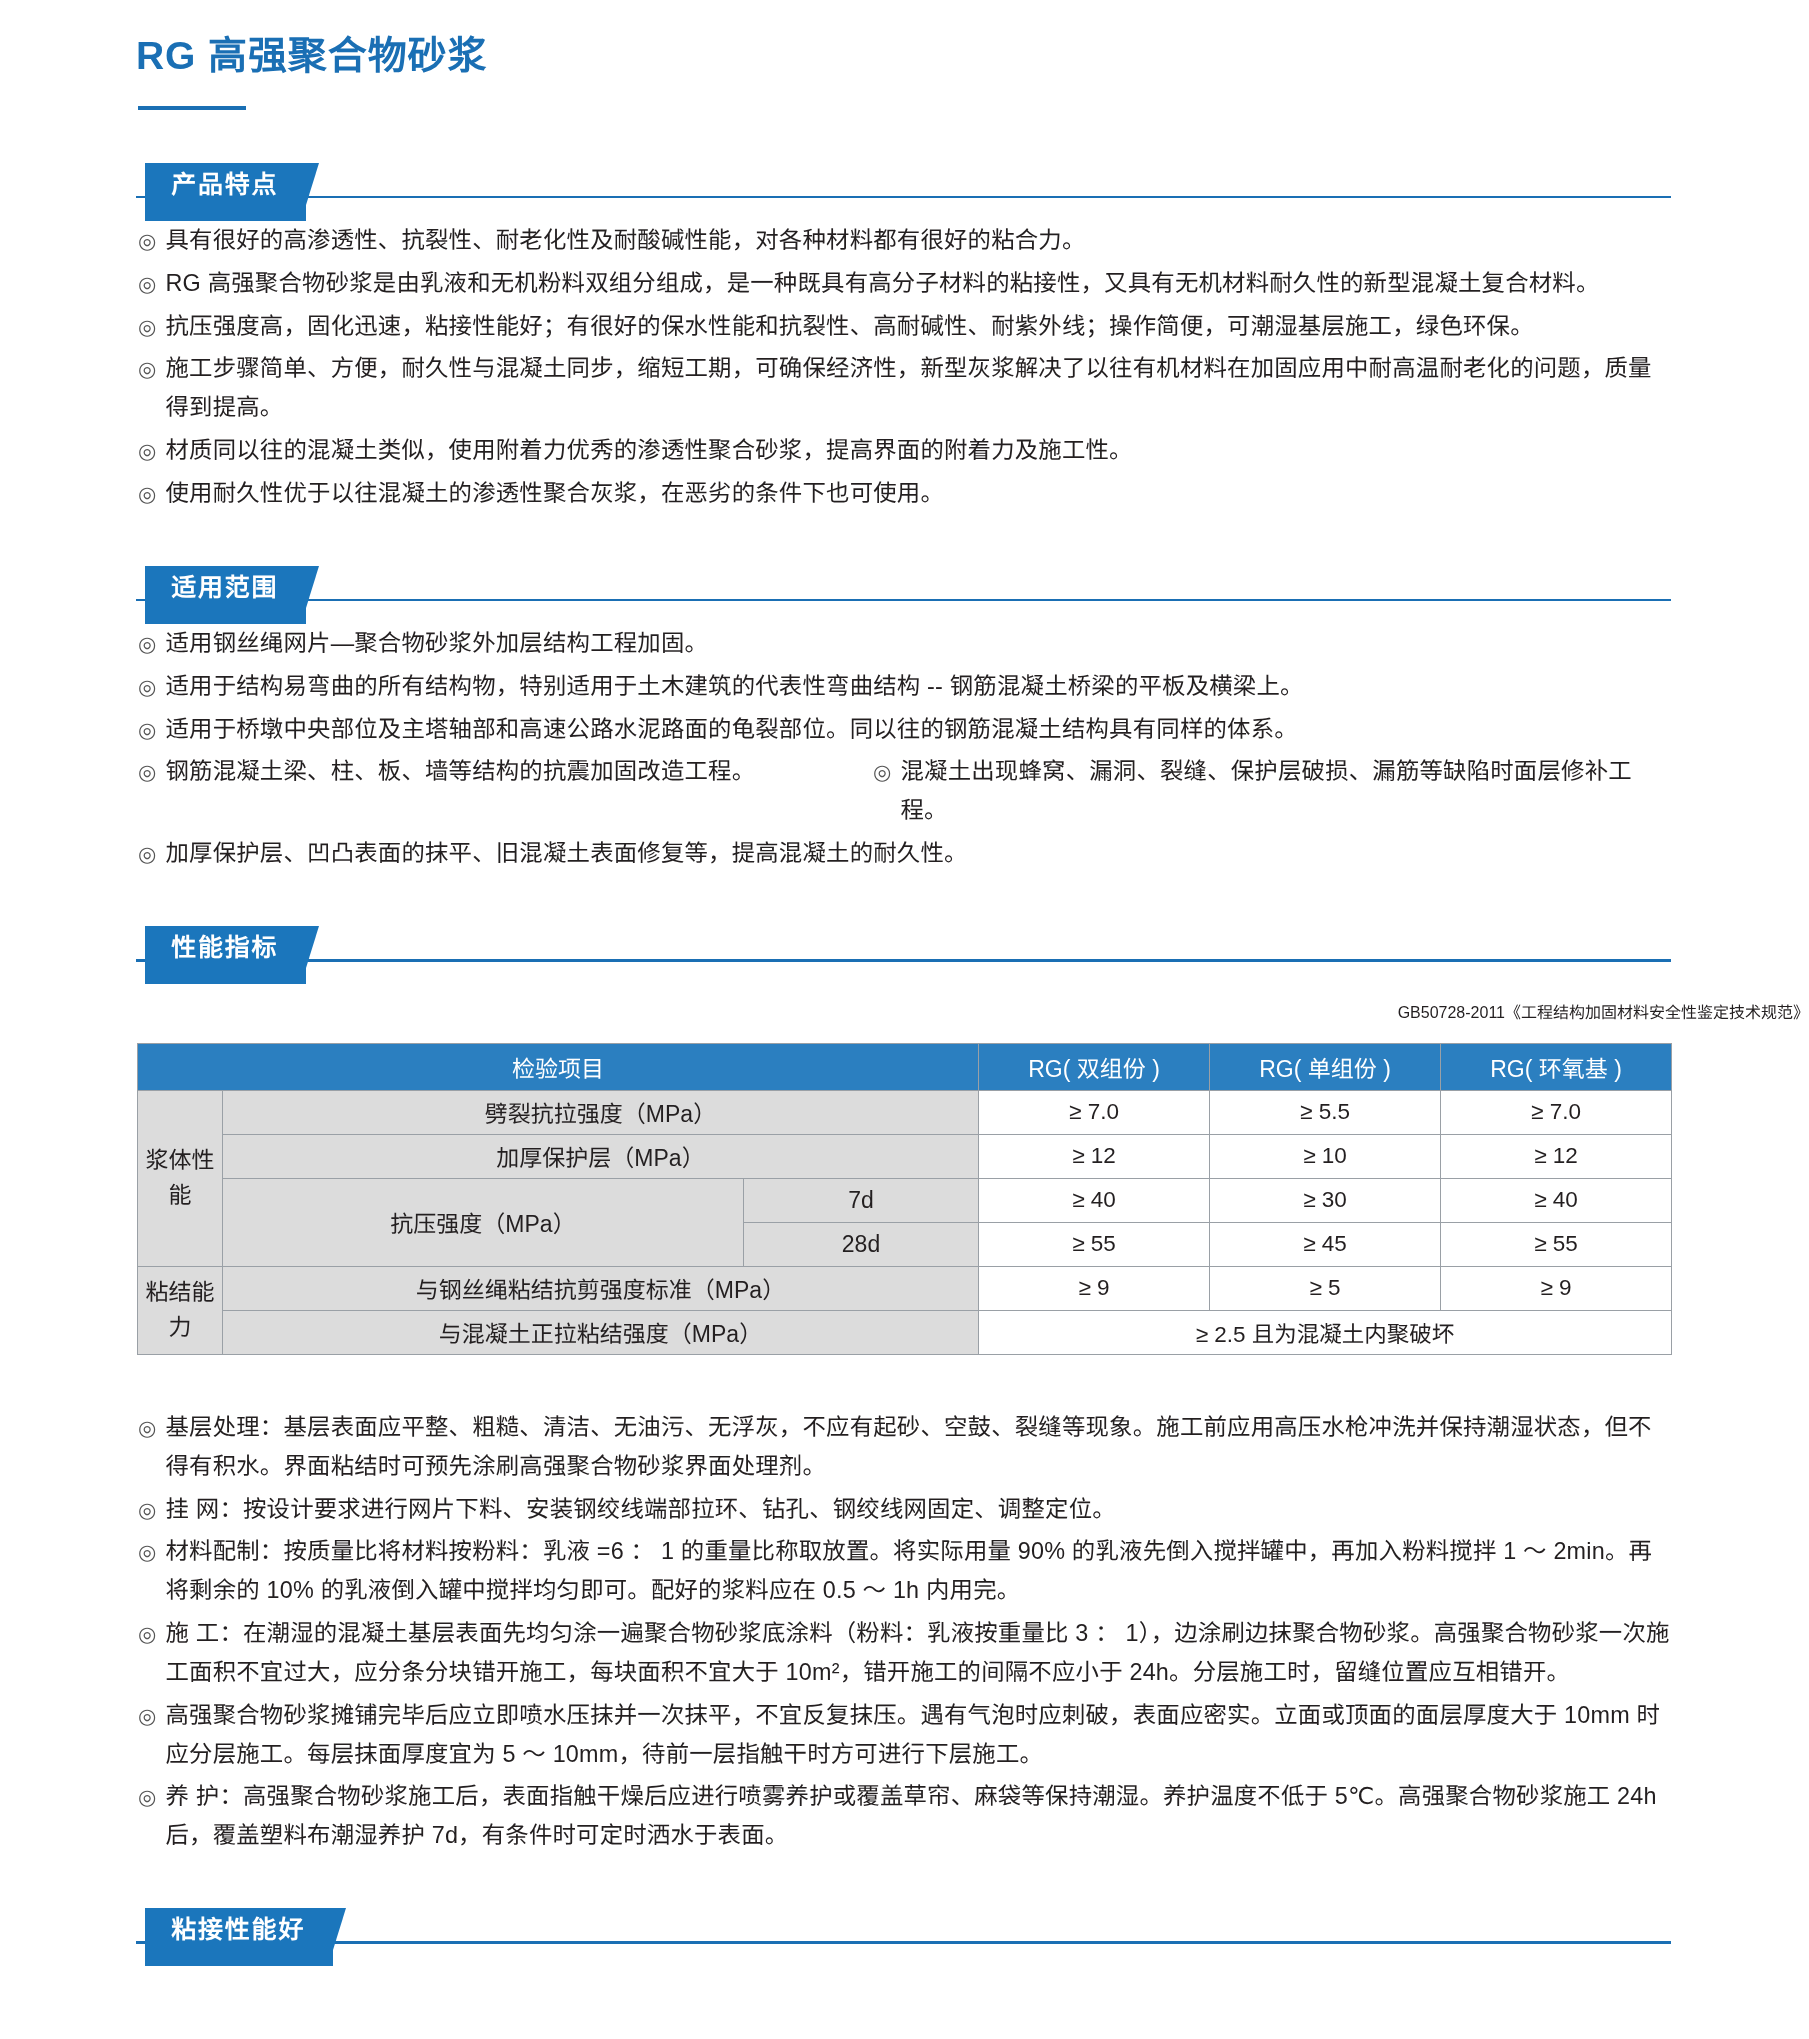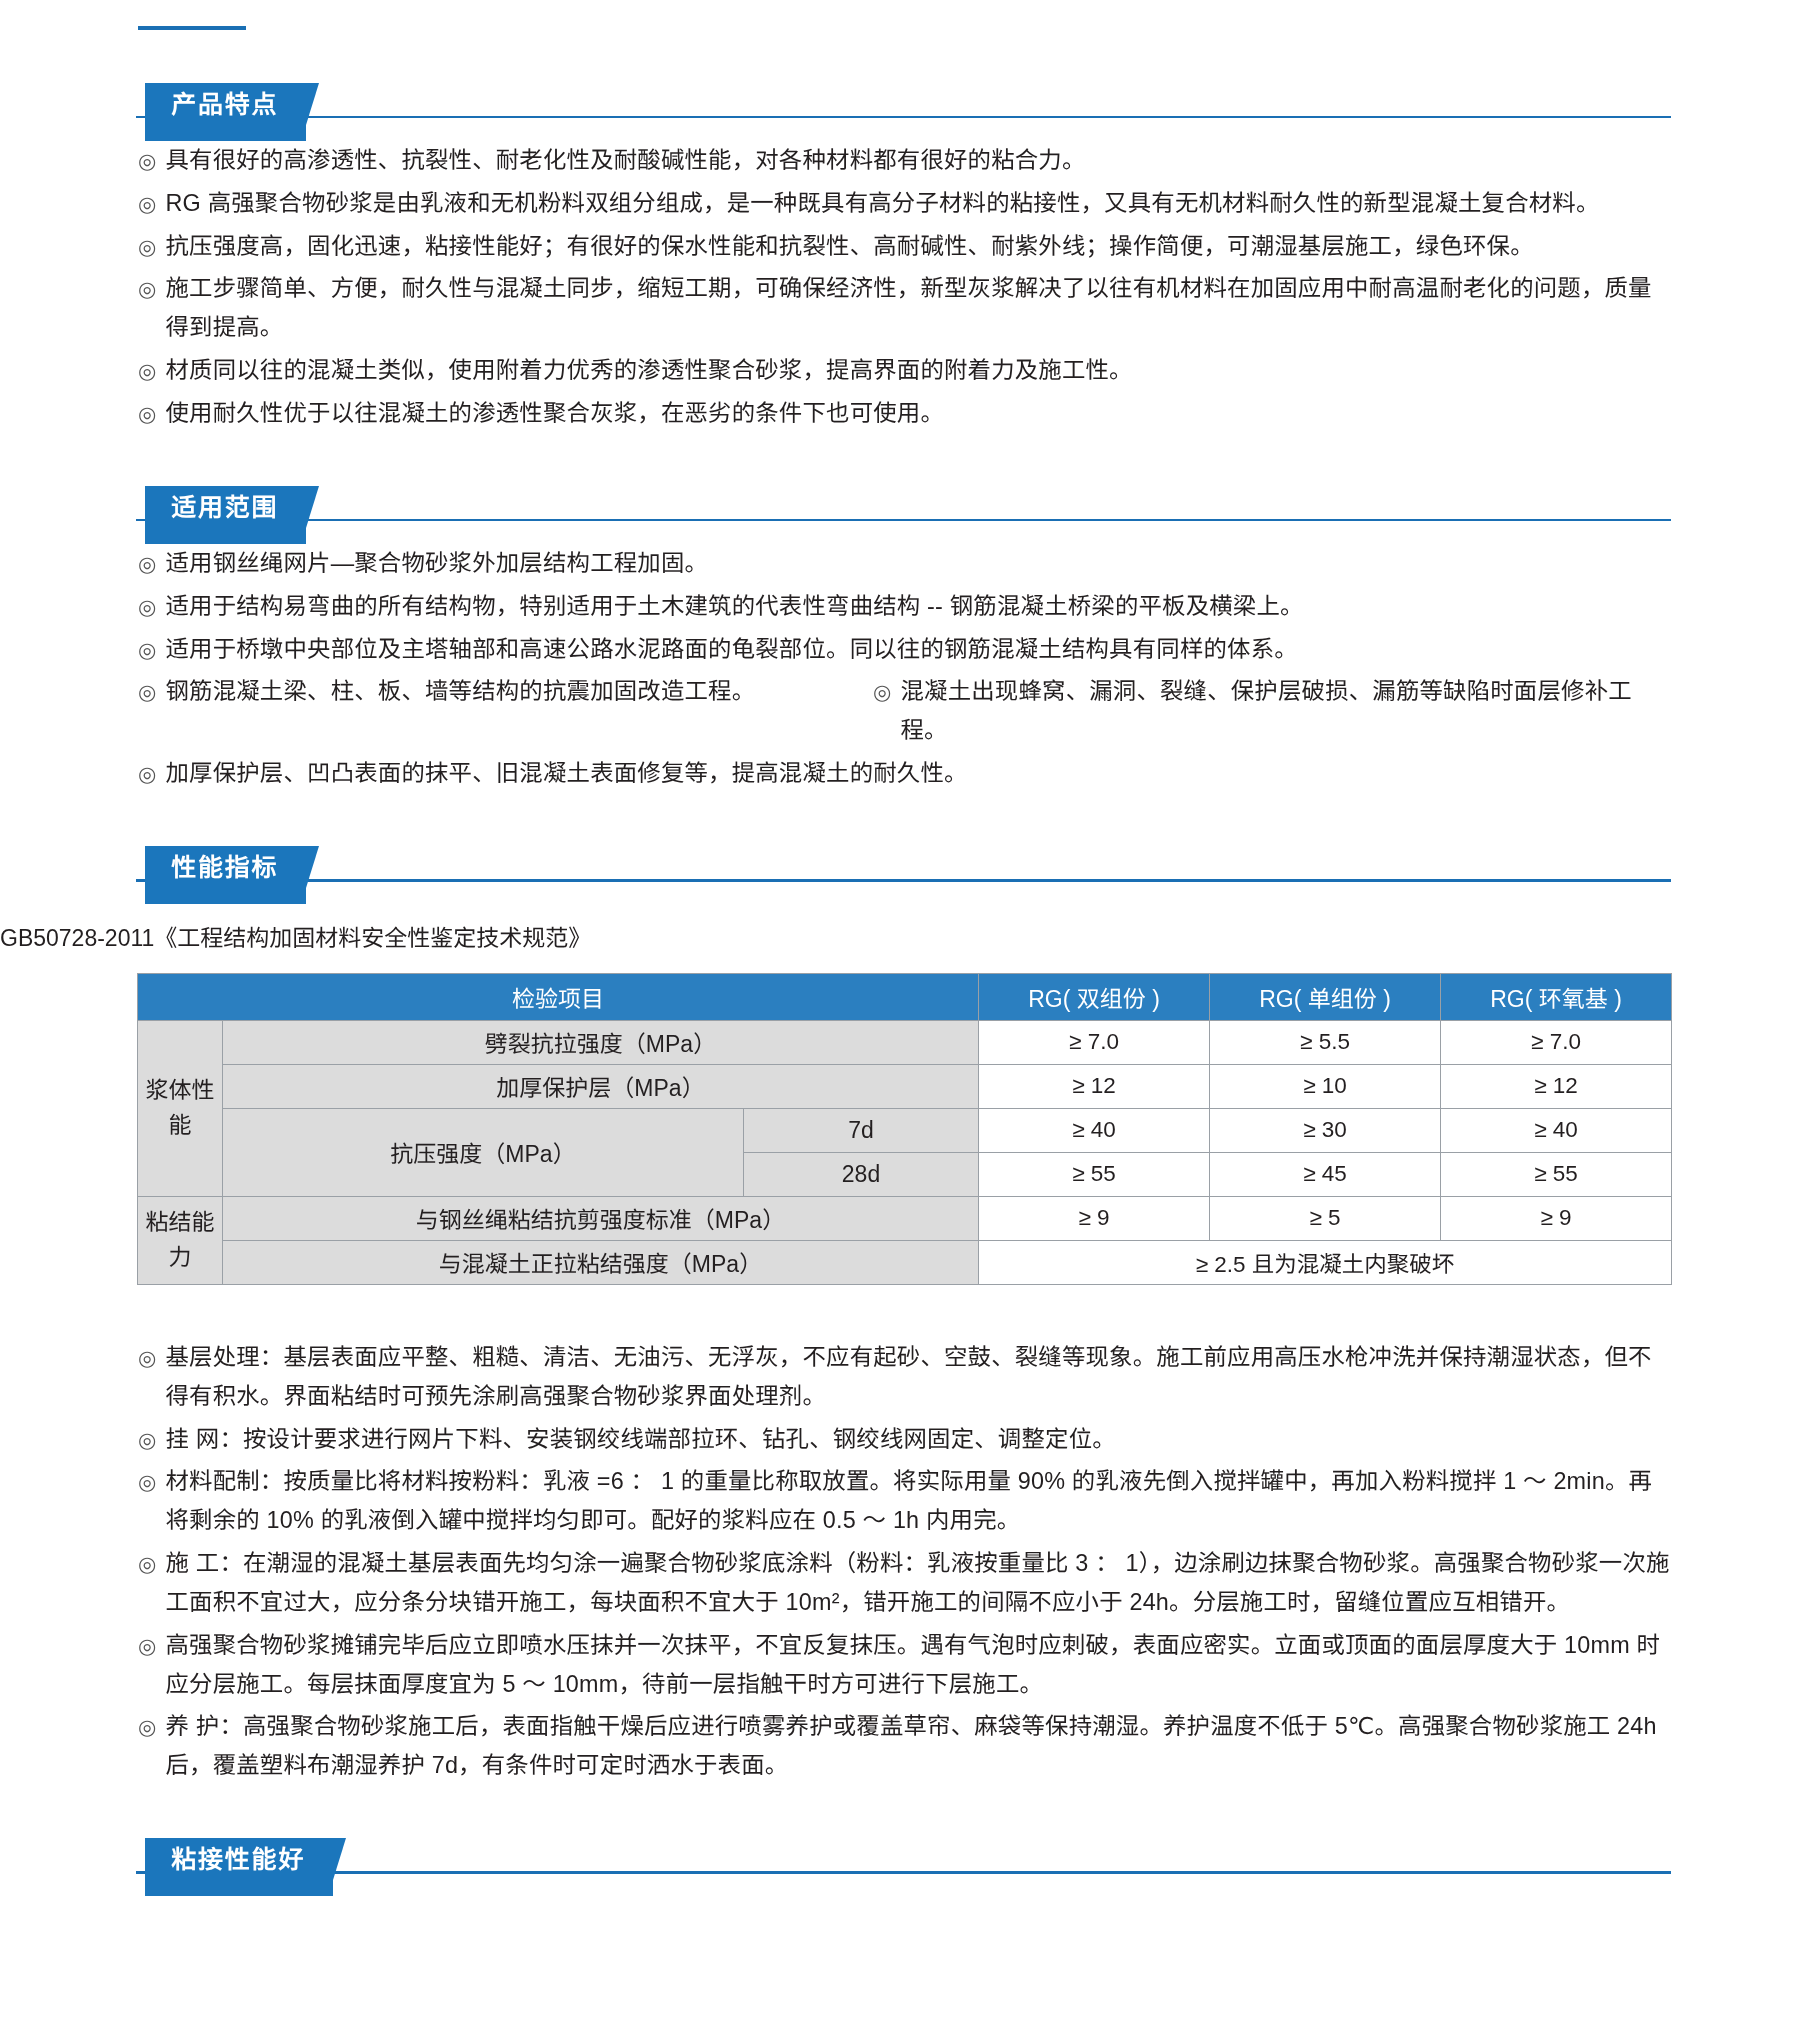--- a/index.html
+++ b/index.html
@@ -111,22 +111,22 @@
   }
   .split-col {
     display: flex;
     align-items: flex-start;
   }
   .split-col.left { width: 735px; }
   .split-col.right { flex: 1; }
 
   
   .table-caption {
-    text-align: left;
-    font-size: 23px;
+    text-align: right;
+    font-size: 16px;
     margin: 31px 0 20px 0;
     color: #231f20;
   }
   table.perf {
     border-collapse: collapse;
     margin: 0 auto;
     width: 1535px;
     font-size: 22.5px;
     color: #231f20;
   }
@@ -162,20 +162,21 @@
   table.perf td.valcell {
     background: #ffffff;
     width: 230px;
   }
 </style>
 </head>
 <body>
 
 <div class="page">
 
+  <h1 class="doc-title">RG 高强聚合物砂浆</h1>
   <div class="title-rule"></div>
 
   <div class="section">
     <div class="sec-head">
       <div class="bar"></div>
       <div class="tab">产品特点</div>
     </div>
     <div class="body-list">
       <div class="bullet-row">
         <span class="bullet-mark">◎</span>

